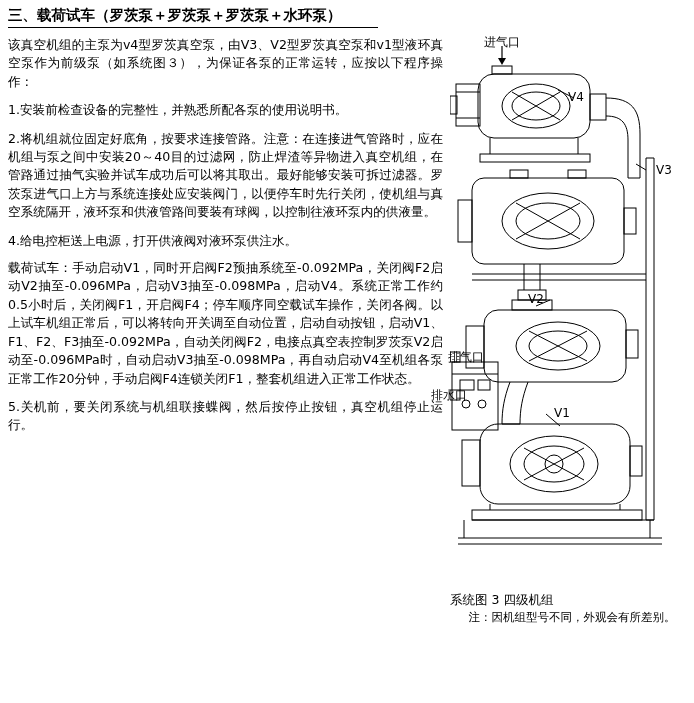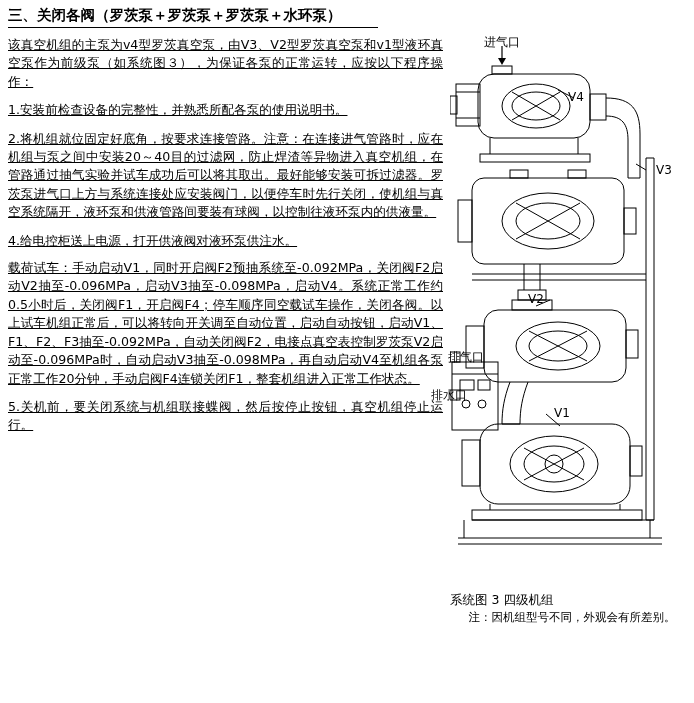--- a/index.html
+++ b/index.html
@@ -43,21 +43,20 @@
     top: 36px;
     width: 435px;
     font-size: 12.6px;
     line-height: 18.4px;
     text-align: justify;
     text-justify: inter-ideograph;
   }
   #text-col p {
     margin: 0 0 10px 0;
     text-indent: 0;
-    text-decoration: underline;
   }
   #text-col p.tight {
     margin-bottom: 9px;
   }
   #fig {
     position: absolute;
     left: 450px;
     top: 18px;
     width: 240px;
     height: 600px;
@@ -82,21 +81,21 @@
     font-size: 12px;
     white-space: nowrap;
   }
   svg { display: block; }
 </style>
 </head>
 <body>
 
 <div id="page">
 
-  <div class="title">三、关闭各阀（罗茨泵＋罗茨泵＋罗茨泵＋水环泵）</div>
+  <div class="title">三、载荷试车（罗茨泵＋罗茨泵＋罗茨泵＋水环泵）</div>
   <div class="title-underline"></div>
 
   <div id="text-col">
     <p>该真空机组的主泵为v4型罗茨真空泵，由V3、V2型罗茨真空泵和v1型液环真空泵作为前级泵（如系统图３），为保证各泵的正常运转，应按以下程序操作：</p>
     <p>1.安装前检查设备的完整性，并熟悉所配各泵的使用说明书。</p>
     <p>2.将机组就位固定好底角，按要求连接管路。注意：在连接进气管路时，应在机组与泵之间中安装20～40目的过滤网，防止焊渣等异物进入真空机组，在管路通过抽气实验并试车成功后可以将其取出。最好能够安装可拆过滤器。罗茨泵进气口上方与系统连接处应安装阀门，以便停车时先行关闭，使机组与真空系统隔开，液环泵和供液管路间要装有球阀，以控制往液环泵内的供液量。</p>
     <p class="tight">4.给电控柜送上电源，打开供液阀对液环泵供注水。</p>
     <p>载荷试车：手动启动V1，同时开启阀F2预抽系统至-0.092MPa，关闭阀F2启动V2抽至-0.096MPa，启动V3抽至-0.098MPa，启动V4。系统正常工作约0.5小时后，关闭阀F1，开启阀F4；停车顺序同空载试车操作，关闭各阀。以上试车机组正常后，可以将转向开关调至自动位置，启动自动按钮，启动V1、F1、F2、F3抽至-0.092MPa，自动关闭阀F2，电接点真空表控制罗茨泵V2启动至-0.096MPa时，自动启动V3抽至-0.098MPa，再自动启动V4至机组各泵正常工作20分钟，手动启阀F4连锁关闭F1，整套机组进入正常工作状态。</p>
     <p>5.关机前，要关闭系统与机组联接蝶阀，然后按停止按钮，真空机组停止运行。</p>
   </div>

